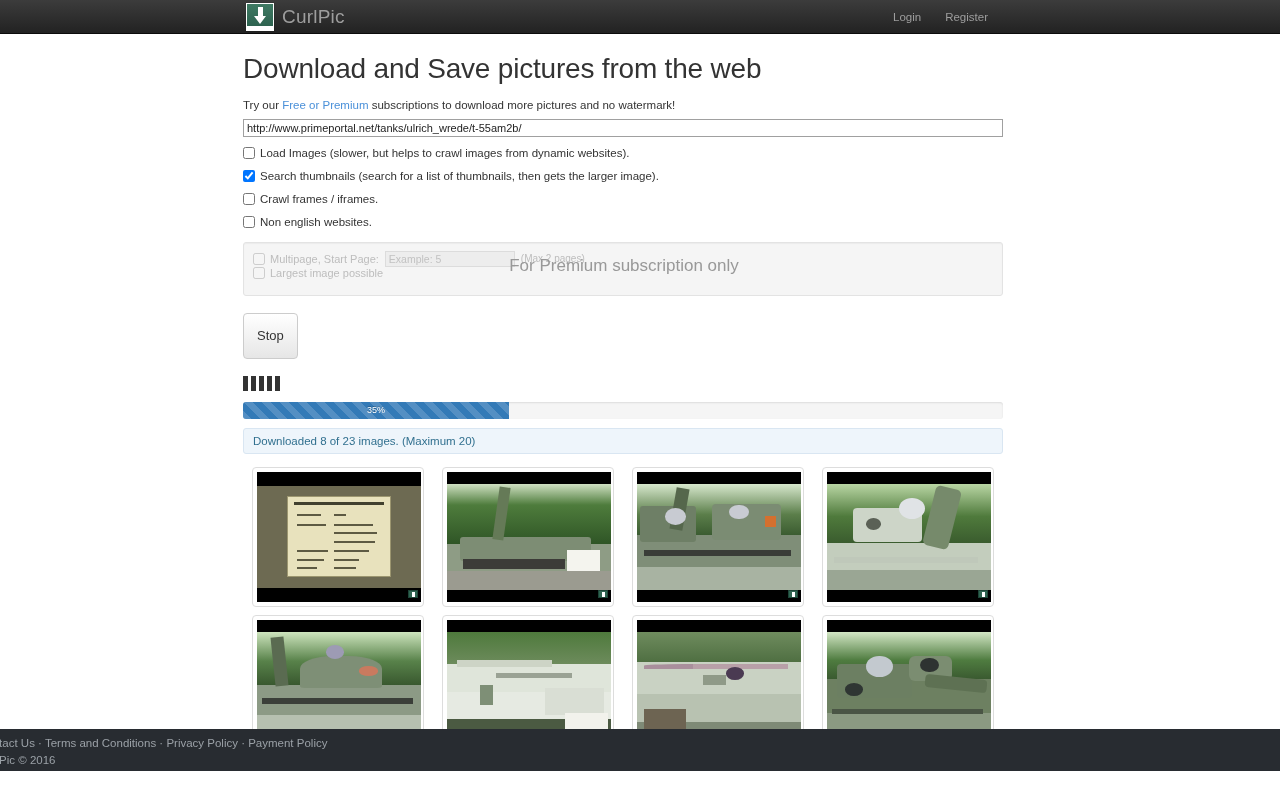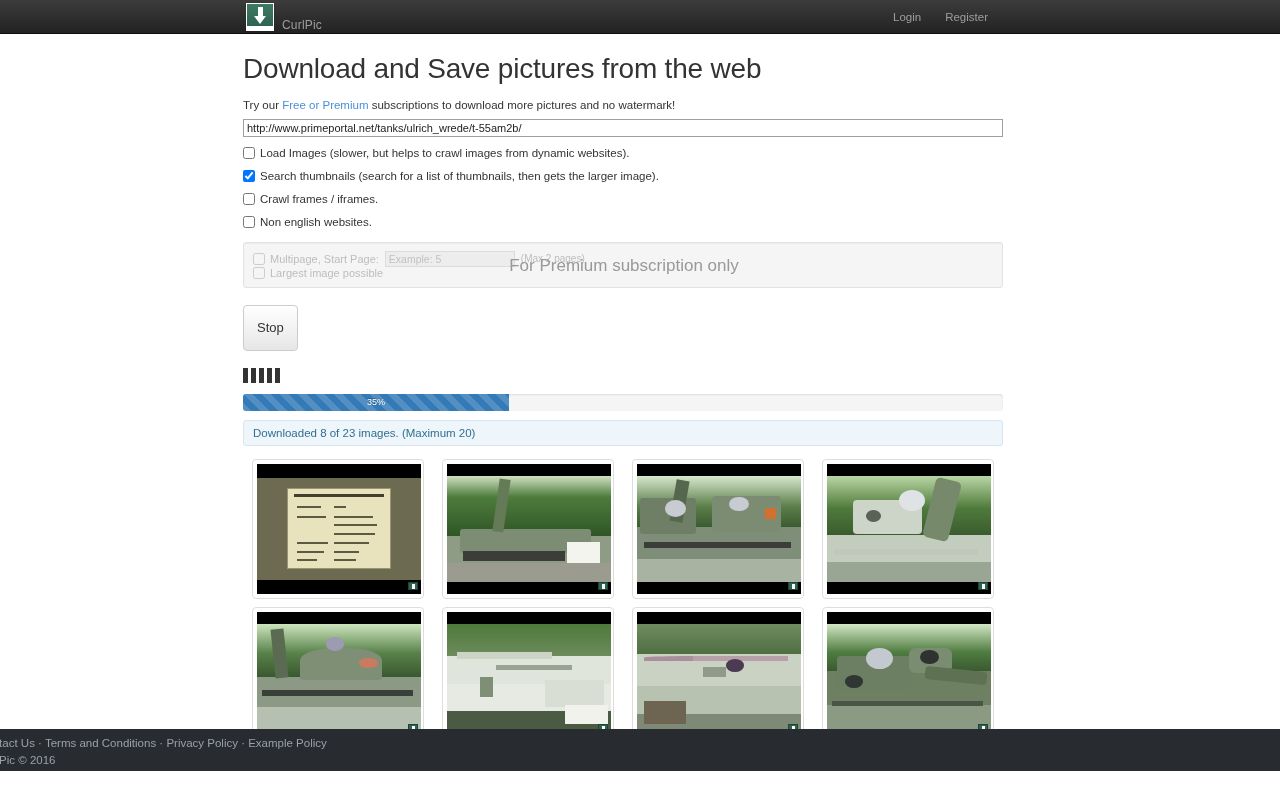--- a/index.html
+++ b/index.html
@@ -44,23 +44,23 @@
     width: 5px; height: 10px; background: #fff;
   }
   .brand-logo .arrow .head {
     position: absolute; left: -6px; top: 9px;
     width: 0; height: 0;
     border-left: 6px solid transparent;
     border-right: 6px solid transparent;
     border-top: 8px solid #fff;
   }
   .brand-name {
-    position: absolute; left: 282px; top: 8px;
+    position: absolute; left: 282px; top: 0;
     height: 34px; line-height: 34px;
-    color: #9d9d9d; font-size: 12px;
+    color: #9d9d9d; font-size: 19px;
     letter-spacing: .2px;
     white-space: nowrap;
   }
   .nav-links {
     position: absolute; left: 340px; top: 0;
     height: 34px;
     display: flex; align-items: center;
   }
   .nav-links a {
     color: #9d9d9d; text-decoration: none;
@@ -116,21 +116,21 @@
   .checkline input[type=checkbox] {
     margin: 0 5px 0 0;
     width: 12px; height: 12px;
   }
   .checkline .lbl { line-height: 14px; }
 
   
   .premium-panel {
     position: relative;
     margin-top: 13px;
-    width: 760px; height: 46px;
+    width: 760px; height: 54px;
     background: #f5f5f5;
     border: 1px solid #e3e3e3;
     border-radius: 3px;
     box-shadow: inset 0 1px 1px rgba(0,0,0,.04);
   }
   .pp-row1 {
     position: absolute; left: 9px; top: 8px;
     display: flex; align-items: center;
     font-size: 11px; color: #bdbdbd;
   }
@@ -533,16 +533,16 @@
           <div class="watermark"></div>
         </div>
       </div>
     </div>
 
   </div>
 </div>
 
 <div class="footer">
   <div class="f-links">
-    <a href="#">Contact Us</a><span> · </span><a href="#">Terms and Conditions</a><span> · </span><a href="#">Privacy Policy</a><span> · </span><a href="#">Example Policy</a>
+    <a href="#">Contact Us</a><span> · </span><a href="#">Terms and Conditions</a><span> · </span><a href="#">Privacy Policy</a><span> · </span><a href="#">Payment Policy</a>
   </div>
   <div class="f-copy">CurlPic © 2016</div>
 </div>
 
 </body></html>

